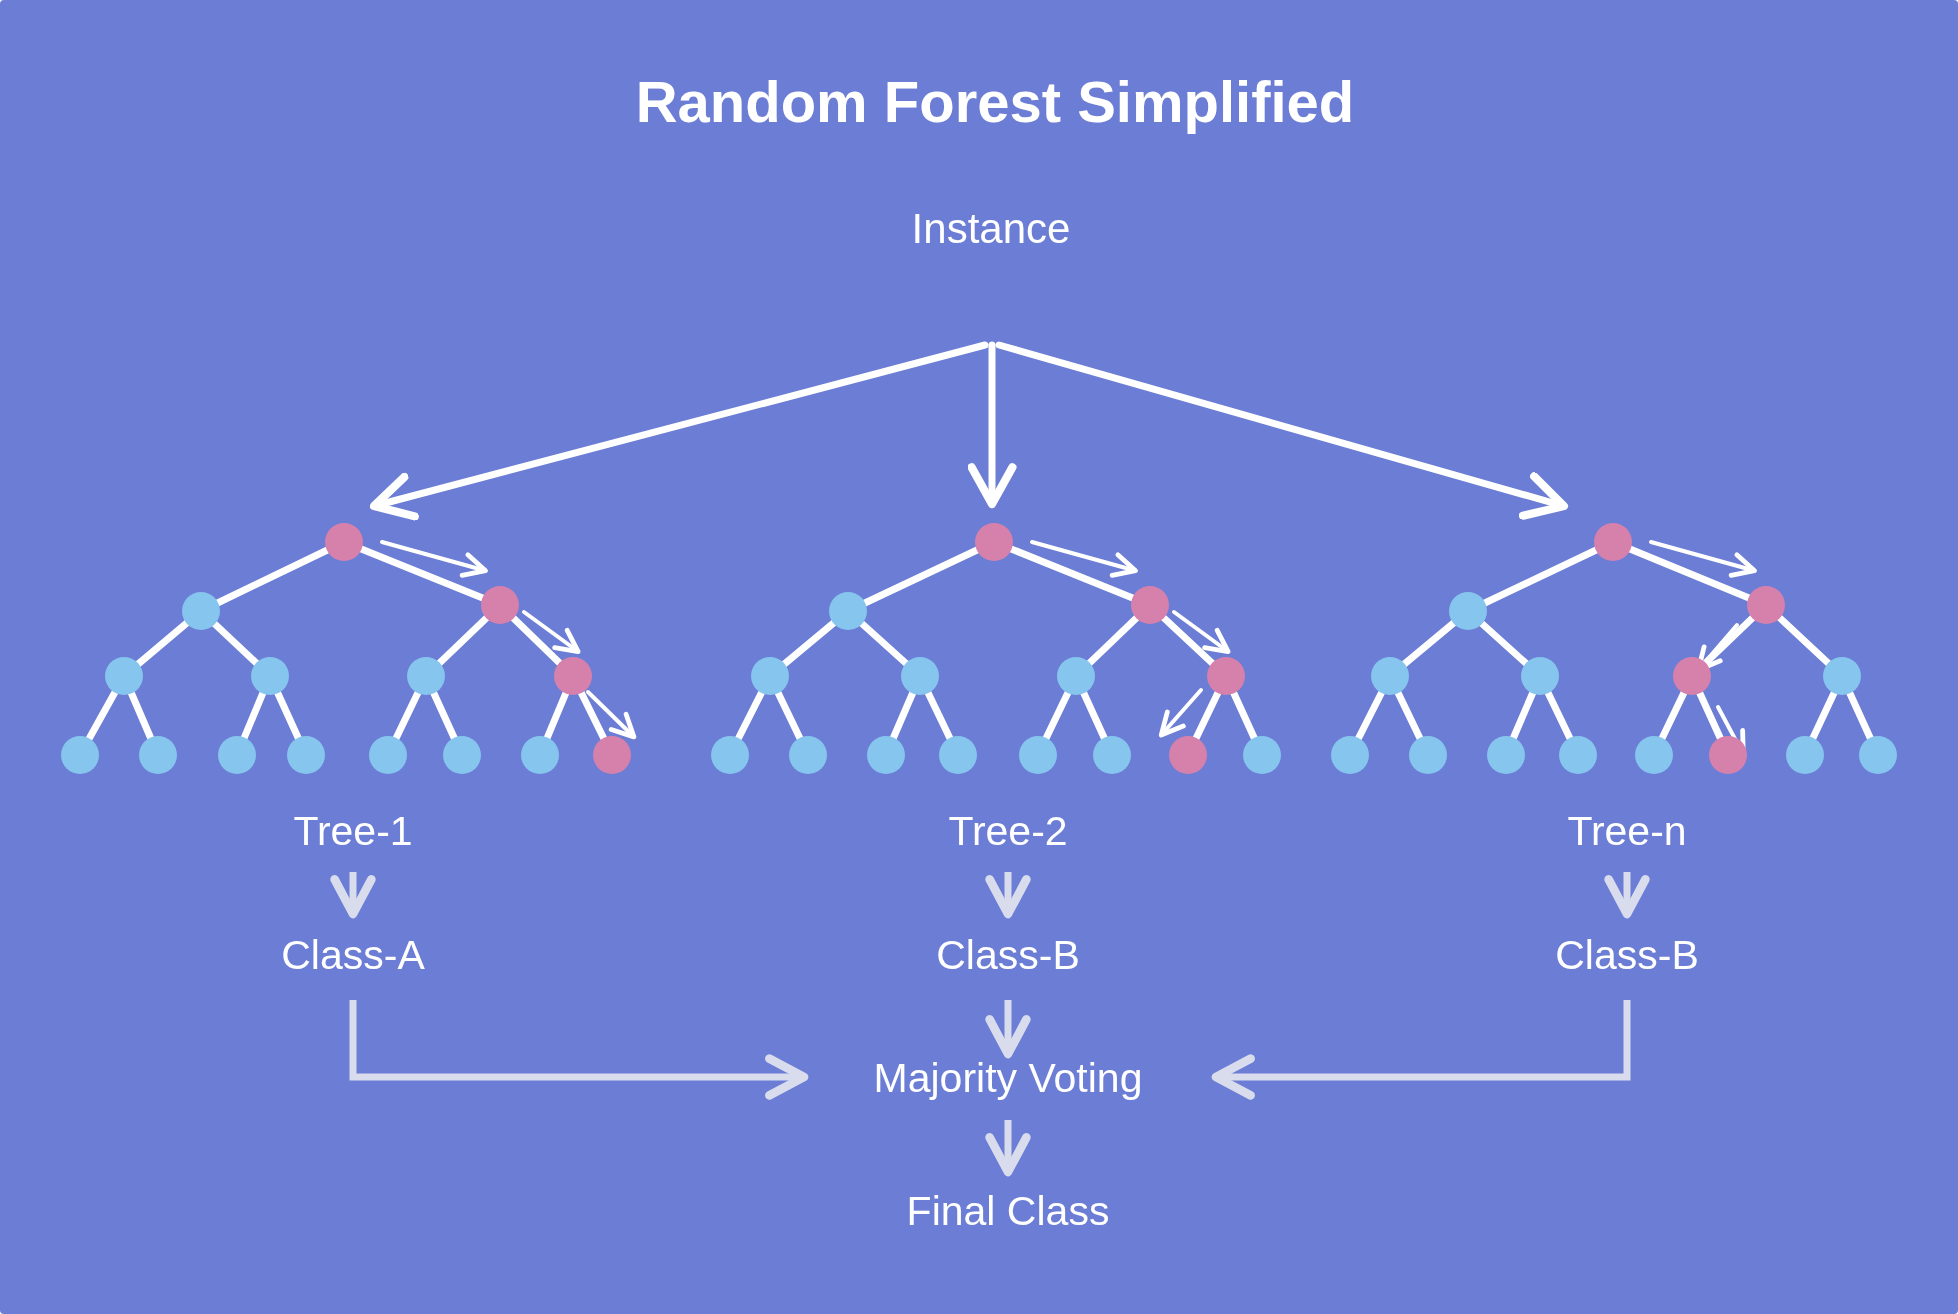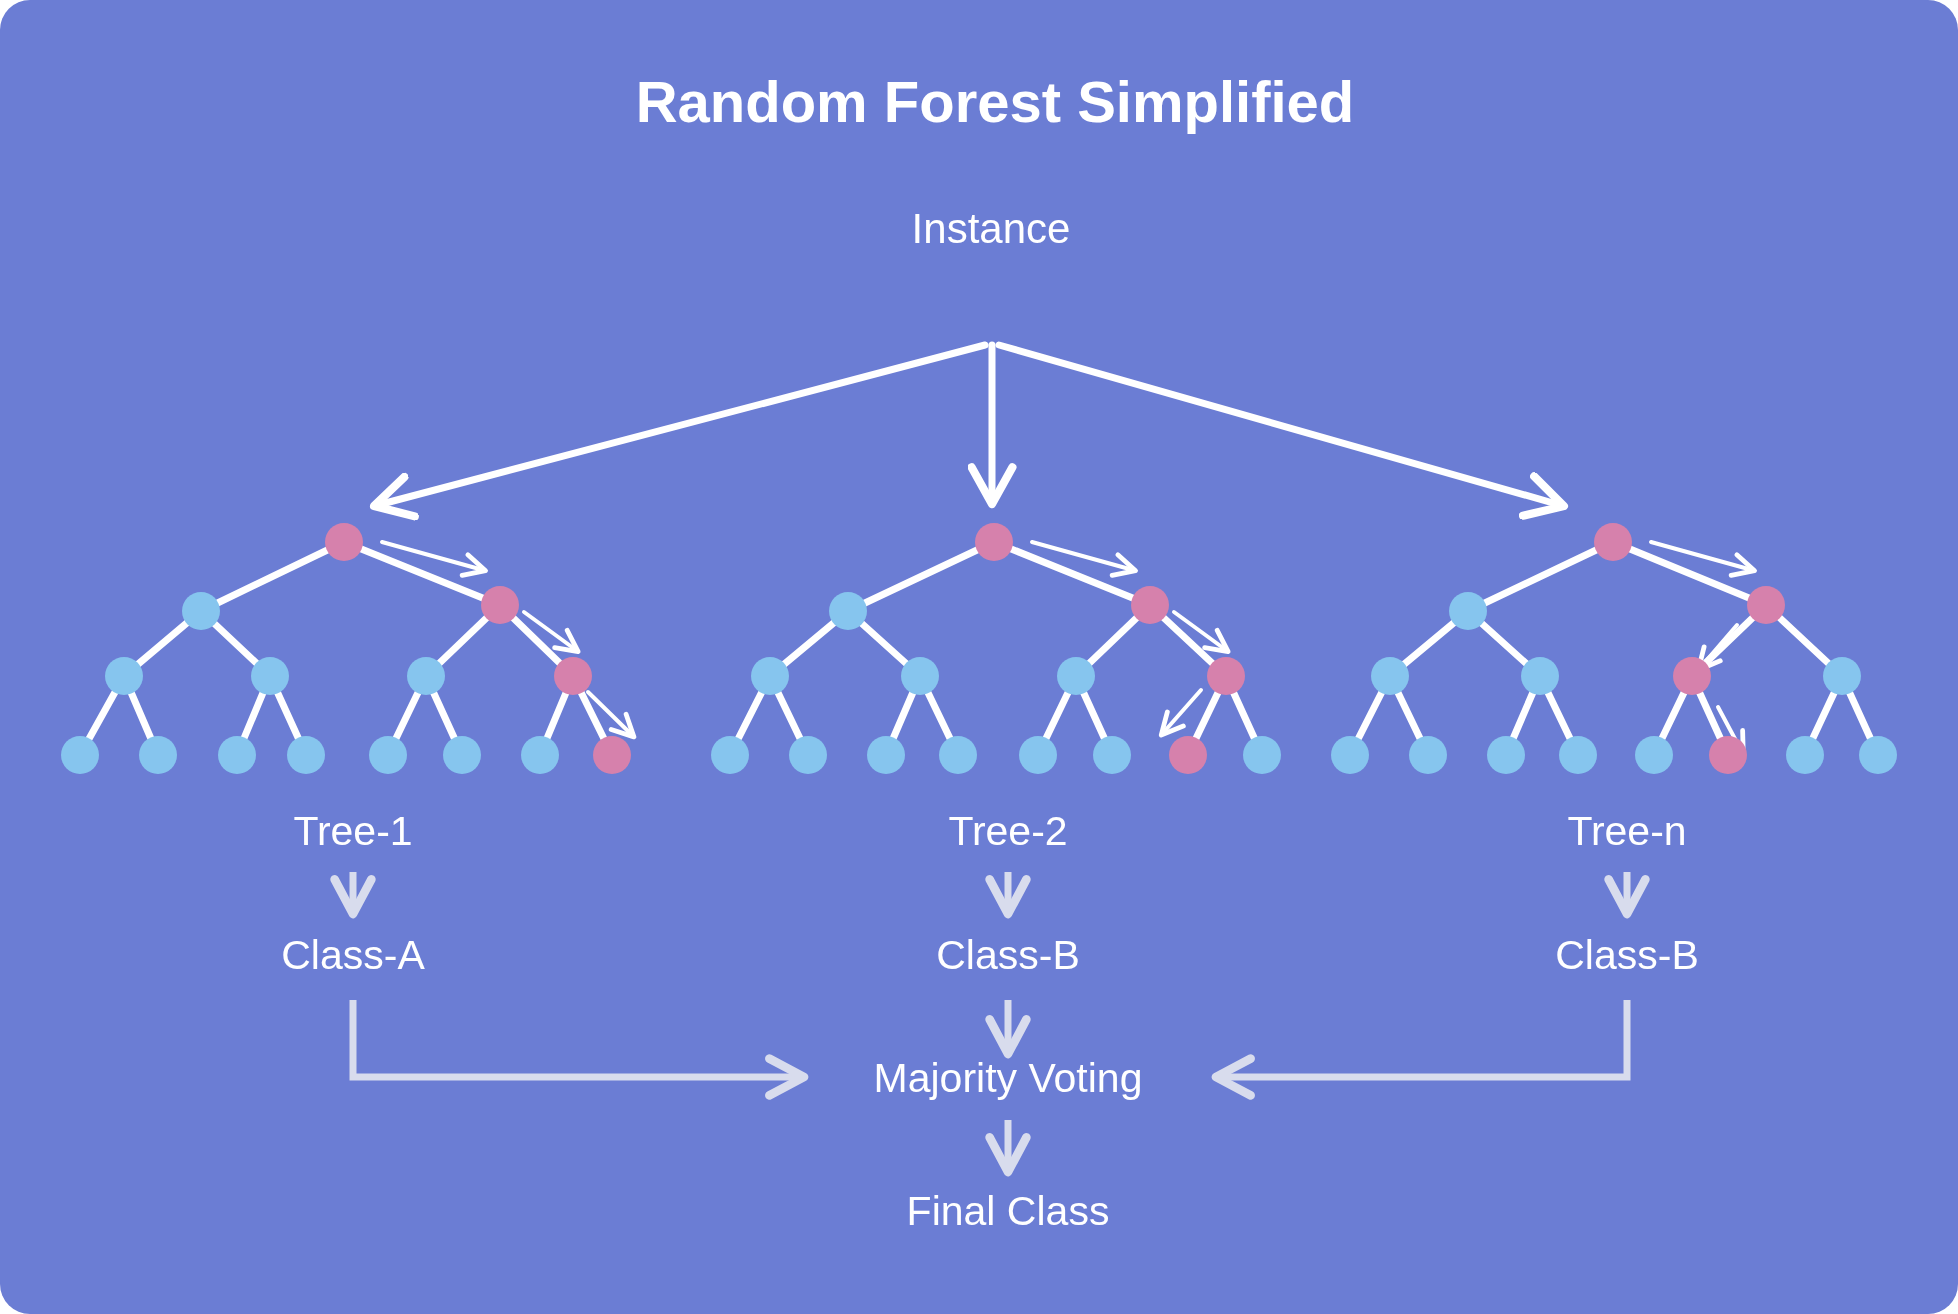--- a/index.html
+++ b/index.html
@@ -1,21 +1,21 @@
 <!DOCTYPE html>
 <html><head>
 <meta charset="utf-8">
 <style>
   html,body{margin:0;padding:0;background:#ffffff;}
   body{font-family:"Liberation Sans","DejaVu Sans",sans-serif;}
   #canvas{
     position:relative;
     width:1958px;height:1314px;
     background:#6b7dd4;
-    border-radius:30px;
+    border-radius:4px;
     overflow:hidden;
   }
   #diagram{position:absolute;inset:0;width:1958px;height:1314px;display:block;}
   .title-text{
     fill:#ffffff;font-weight:bold;font-size:58px;
     font-family:"Liberation Sans","DejaVu Sans",sans-serif;
     text-anchor:middle;
   }
   .node-label{
     fill:#ffffff;font-size:42px;font-weight:400;

